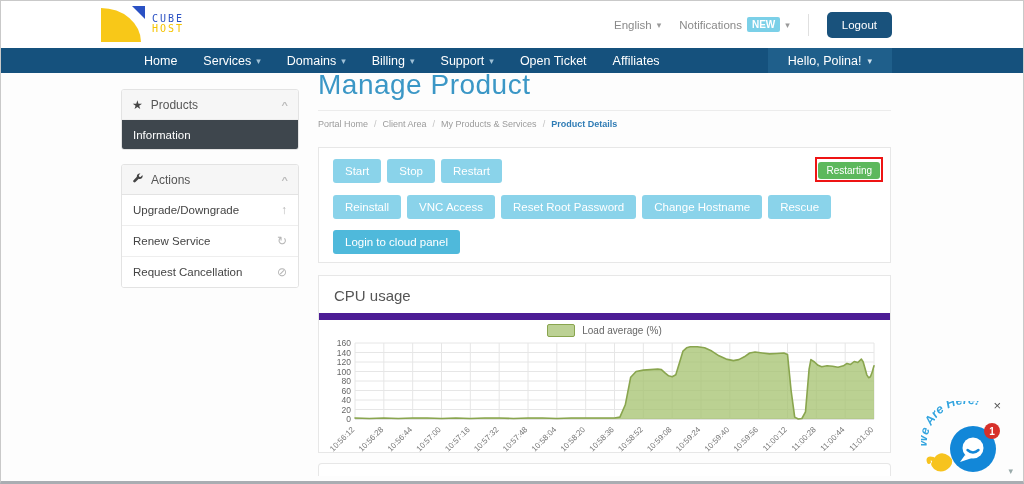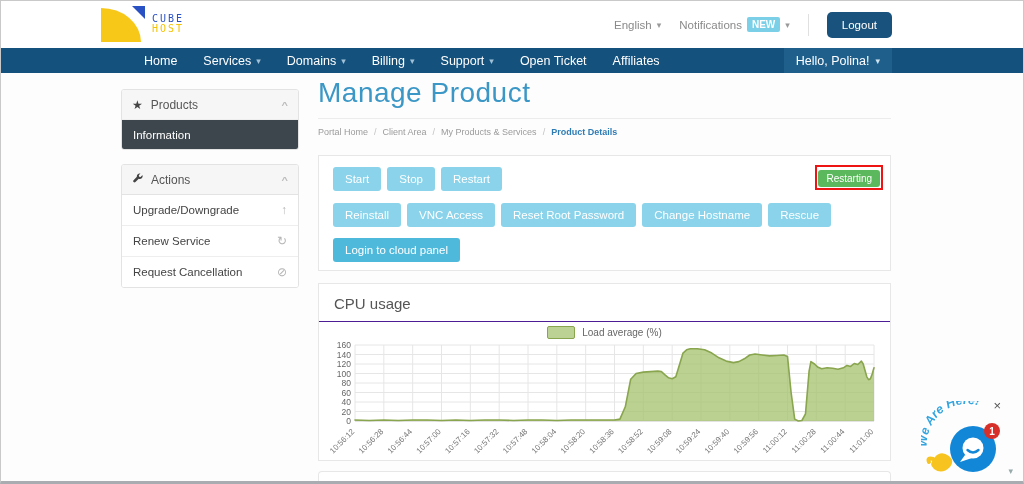--- a/index.html
+++ b/index.html
@@ -25,51 +25,51 @@
   .caret{font-size:9px;color:#9a9a9a;}
   .caret.w{color:#cfe3ef;}
   .new-badge{background:#7bd0e8;color:#fff;font-size:10px;font-weight:bold;padding:2px 5px;border-radius:2px;}
   .vdiv{width:1px;height:22px;background:#e0e0e0;}
   .logout{background:#19527c;color:#fff;border:none;font-size:11.5px;padding:7px 15px;border-radius:5px;cursor:pointer;font-family:inherit;}
   
   .navbar{position:absolute;left:0;top:47px;width:100%;height:25px;background:#15517d;display:flex;align-items:stretch;}
   .nav-items{display:flex;align-items:stretch;margin-left:130px;}
   .nav-item{display:flex;align-items:center;gap:5px;padding:0 13px;color:#fff;font-size:12.5px;cursor:pointer;}
   .nav-item .caret{color:#9fc0d6;}
-  .nav-user{position:absolute;right:131px;top:0;height:25px;background:#1f5f8b;display:flex;align-items:center;gap:6px;padding:0 12px;color:#fff;font-size:12.5px;cursor:pointer;}
+  .nav-user{position:absolute;right:131px;top:0;height:25px;background:#1f5f8b;display:flex;align-items:center;gap:6px;padding:0 20px;color:#fff;font-size:12.5px;cursor:pointer;}
   
   .sidebar{position:absolute;left:120px;top:88px;width:178px;}
   .panel{border:1px solid #e3e3e3;border-radius:3px;background:#fff;margin-bottom:14px;overflow:hidden;}
   .panel-head{height:29px;display:flex;align-items:center;gap:8px;padding:0 10px;background:#f6f6f6;border-bottom:1px solid #e3e3e3;color:#555;font-size:12px;cursor:pointer;}
   .panel-head .chev{margin-left:auto;color:#bbb;font-size:11px;font-weight:bold;transform:scaleY(.8);}
   .panel-head .sicon{color:#444;font-size:12px;}
   .panel-item{padding:8px 11px;font-size:11.5px;color:#444;background:#fff;border-top:1px solid #eee;display:flex;align-items:center;cursor:pointer;}
   .panel-item:first-of-type{border-top:none;}
   .panel-item.active{background:#3e464d;color:#fff;margin:-1px;padding:9px 12px;}
   .panel-item .ricon{margin-left:auto;color:#b5b5b5;font-size:12px;}
   
-  .content{position:absolute;left:317px;top:76px;width:573px;}
+  .content{position:absolute;left:317px;top:68px;width:573px;}
   h1.page-title{margin:0;font-size:28px;font-weight:300;color:#3b97c6;letter-spacing:.5px;}
   .title-rule{border:none;border-top:1px solid #ececec;margin:9px 0 8px 0;}
   .bc{font-size:9px;color:#9b9b9b;display:flex;gap:6px;align-items:center;}
   .bc a{color:#9b9b9b;text-decoration:none;cursor:pointer;}
   .bc .sep{color:#c3c3c3;}
   .bc .current{color:#2f7cb5;font-weight:bold;}
   .card{border:1px solid #e7e7e7;border-radius:0;background:#fff;}
   .actions-card{position:absolute;left:0;top:78px;width:571px;height:114px;}
   .btn-row{position:absolute;left:14px;display:flex;gap:6px;}
   .btn-row.r1{top:11px;}
   .btn-row.r2{top:47px;}
   .btn-row.r3{top:82px;}
   .btn{background:#8ad3ea;color:#fff;border:none;font-size:11.5px;padding:6px 12px;border-radius:3px;cursor:pointer;font-family:inherit;}
   .btn.dark{background:#4fb9db;}
   .status-wrap{position:absolute;top:9px;right:7px;border:2px solid #ee1414;padding:1px;}
   .status{display:inline-block;background:#5cb85c;color:#fff;font-size:10px;padding:3px 8px;border-radius:3px;}
   .chart-card{position:absolute;left:0;top:206px;width:571px;height:176px;}
-  .chart-card h2{margin:0;font-size:15px;font-weight:400;color:#555;padding:11px 15px 9px;border-bottom:1px solid #4c1d95;}
+  .chart-card h2{margin:0;font-size:15px;font-weight:400;color:#555;padding:11px 15px 9px;border-bottom:7px solid #4c1d95;}
   .legend{display:flex;justify-content:center;align-items:center;gap:7px;font-size:10px;color:#666;margin-top:4px;}
   .legend .swatch{width:26px;height:11px;background:#bcd194;border:1px solid #89a54e;border-radius:2px;display:inline-block;}
   #chart{display:block;margin:2px 0 0 6px;}
   .next-card{position:absolute;left:0;top:394px;width:571px;height:12px;border-bottom:none;border-radius:4px 4px 0 0;}
   
   .chat{position:absolute;right:10px;bottom:2px;width:92px;height:80px;}
   .chat-close{position:absolute;top:0;right:12px;color:#555;font-size:13px;line-height:1;cursor:pointer;}
   .chat-chevron{position:absolute;bottom:3px;right:0;color:#9aa;font-size:9px;cursor:pointer;}
   .chat svg{position:absolute;left:0;top:2px;}
 </style>

